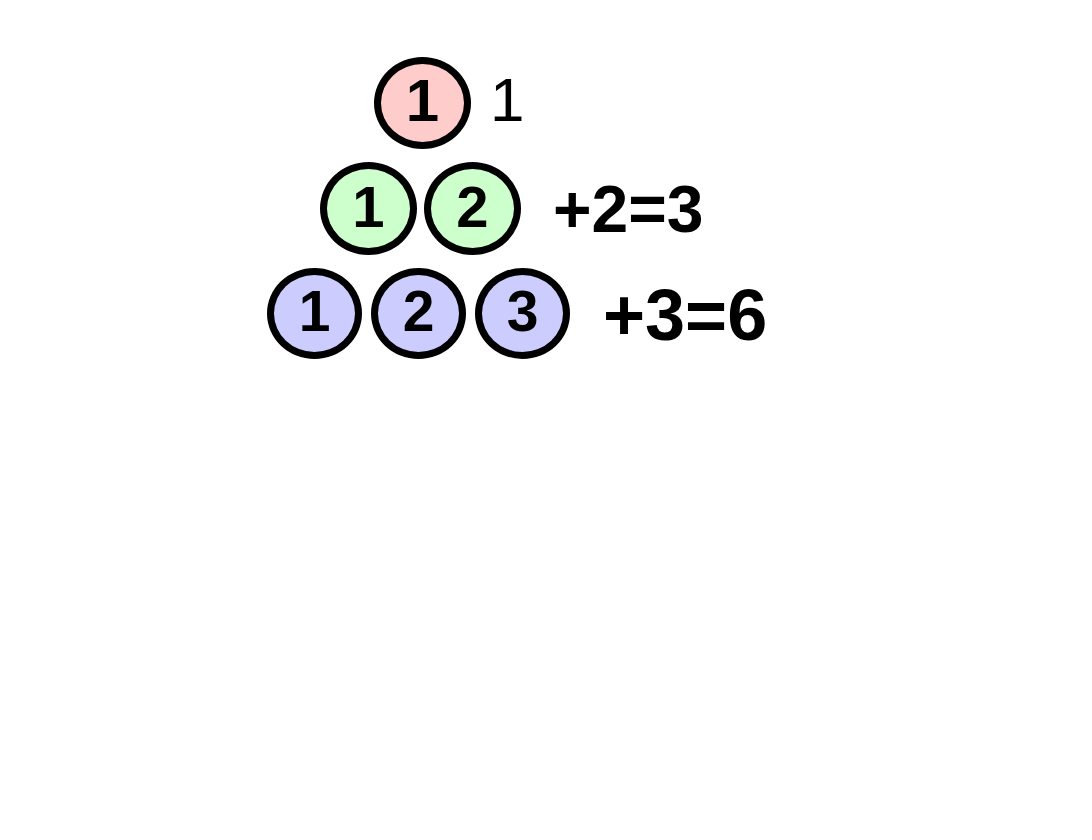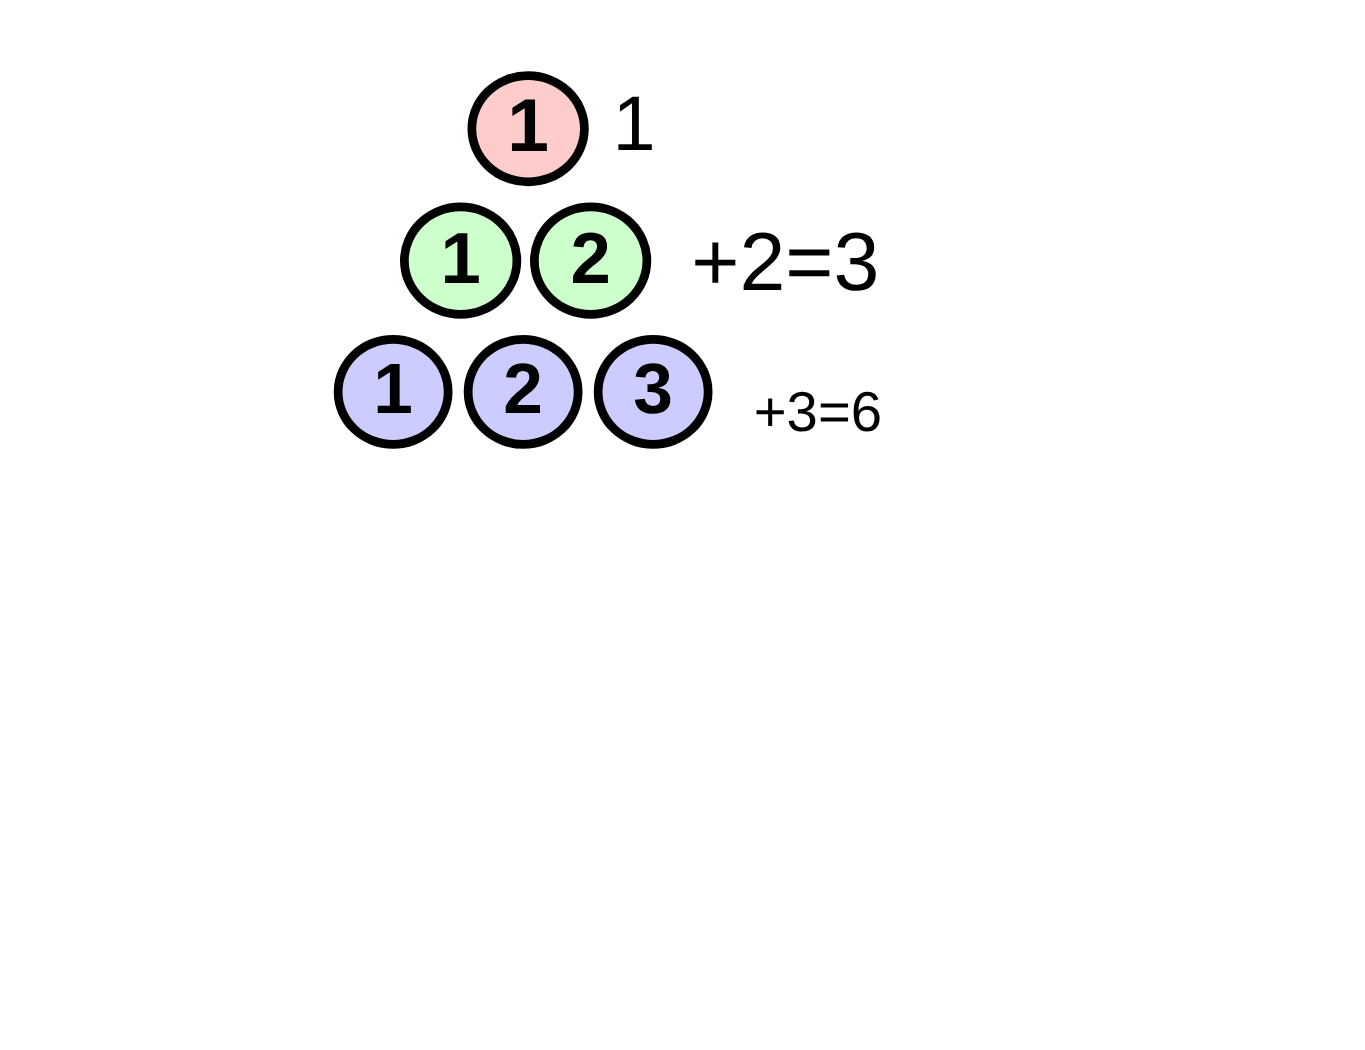--- a/index.html
+++ b/index.html
@@ -93,31 +93,31 @@
 
   .caption-1 {
     font-size: 62px;
     font-weight: normal;
     margin-left: 19px;
     position: relative;
     top: -3px;
   }
   .caption-2 {
     font-size: 66px;
-    font-weight: normal;
+    font-weight: bold;
     margin-left: 25px;
     position: relative;
     top: 0px;
   }
   .caption-3 {
-    font-size: 45px;
-    font-weight: normal;
+    font-size: 72px;
+    font-weight: bold;
     margin-left: 24px;
     position: relative;
-    top: 16px;
+    top: 1px;
   }
 </style>
 </head>
 <body style="background-color: rgb(255, 255, 255);">
 
 <div id="stage" style="background-color: rgb(255, 255, 255);">
 
   <div class="row row-1" id="row-1">
     <div class="row-inner">
 

